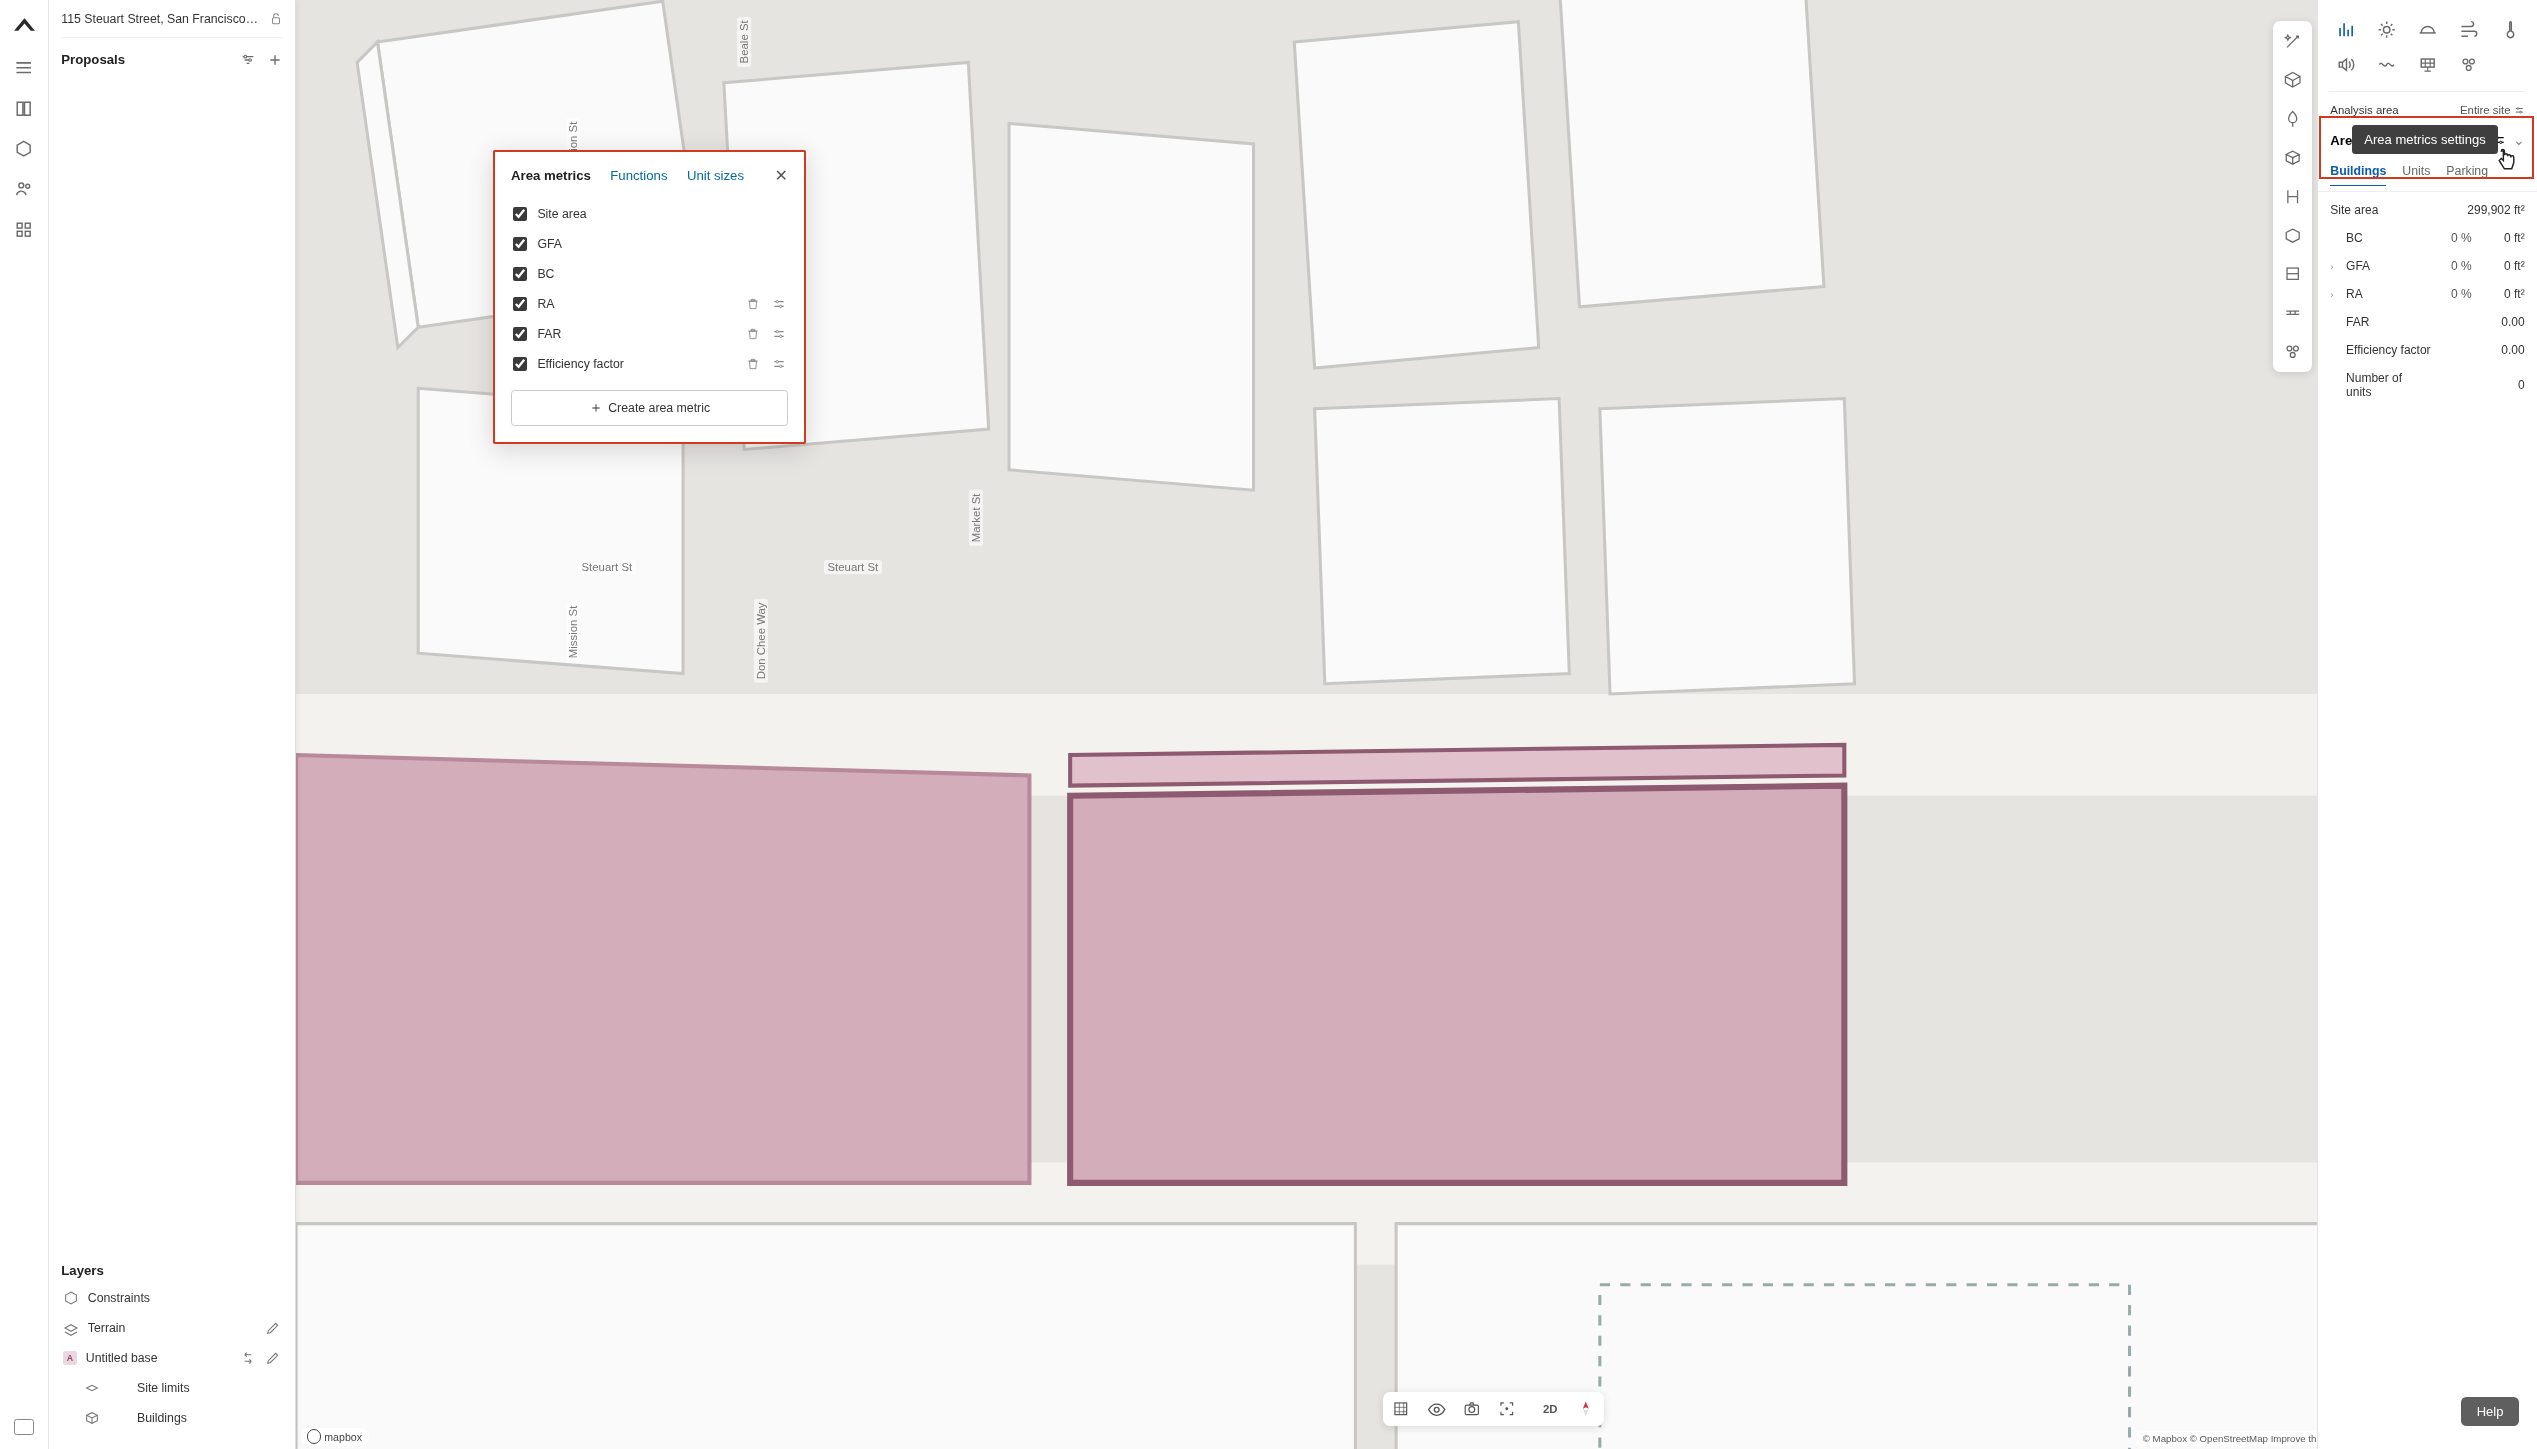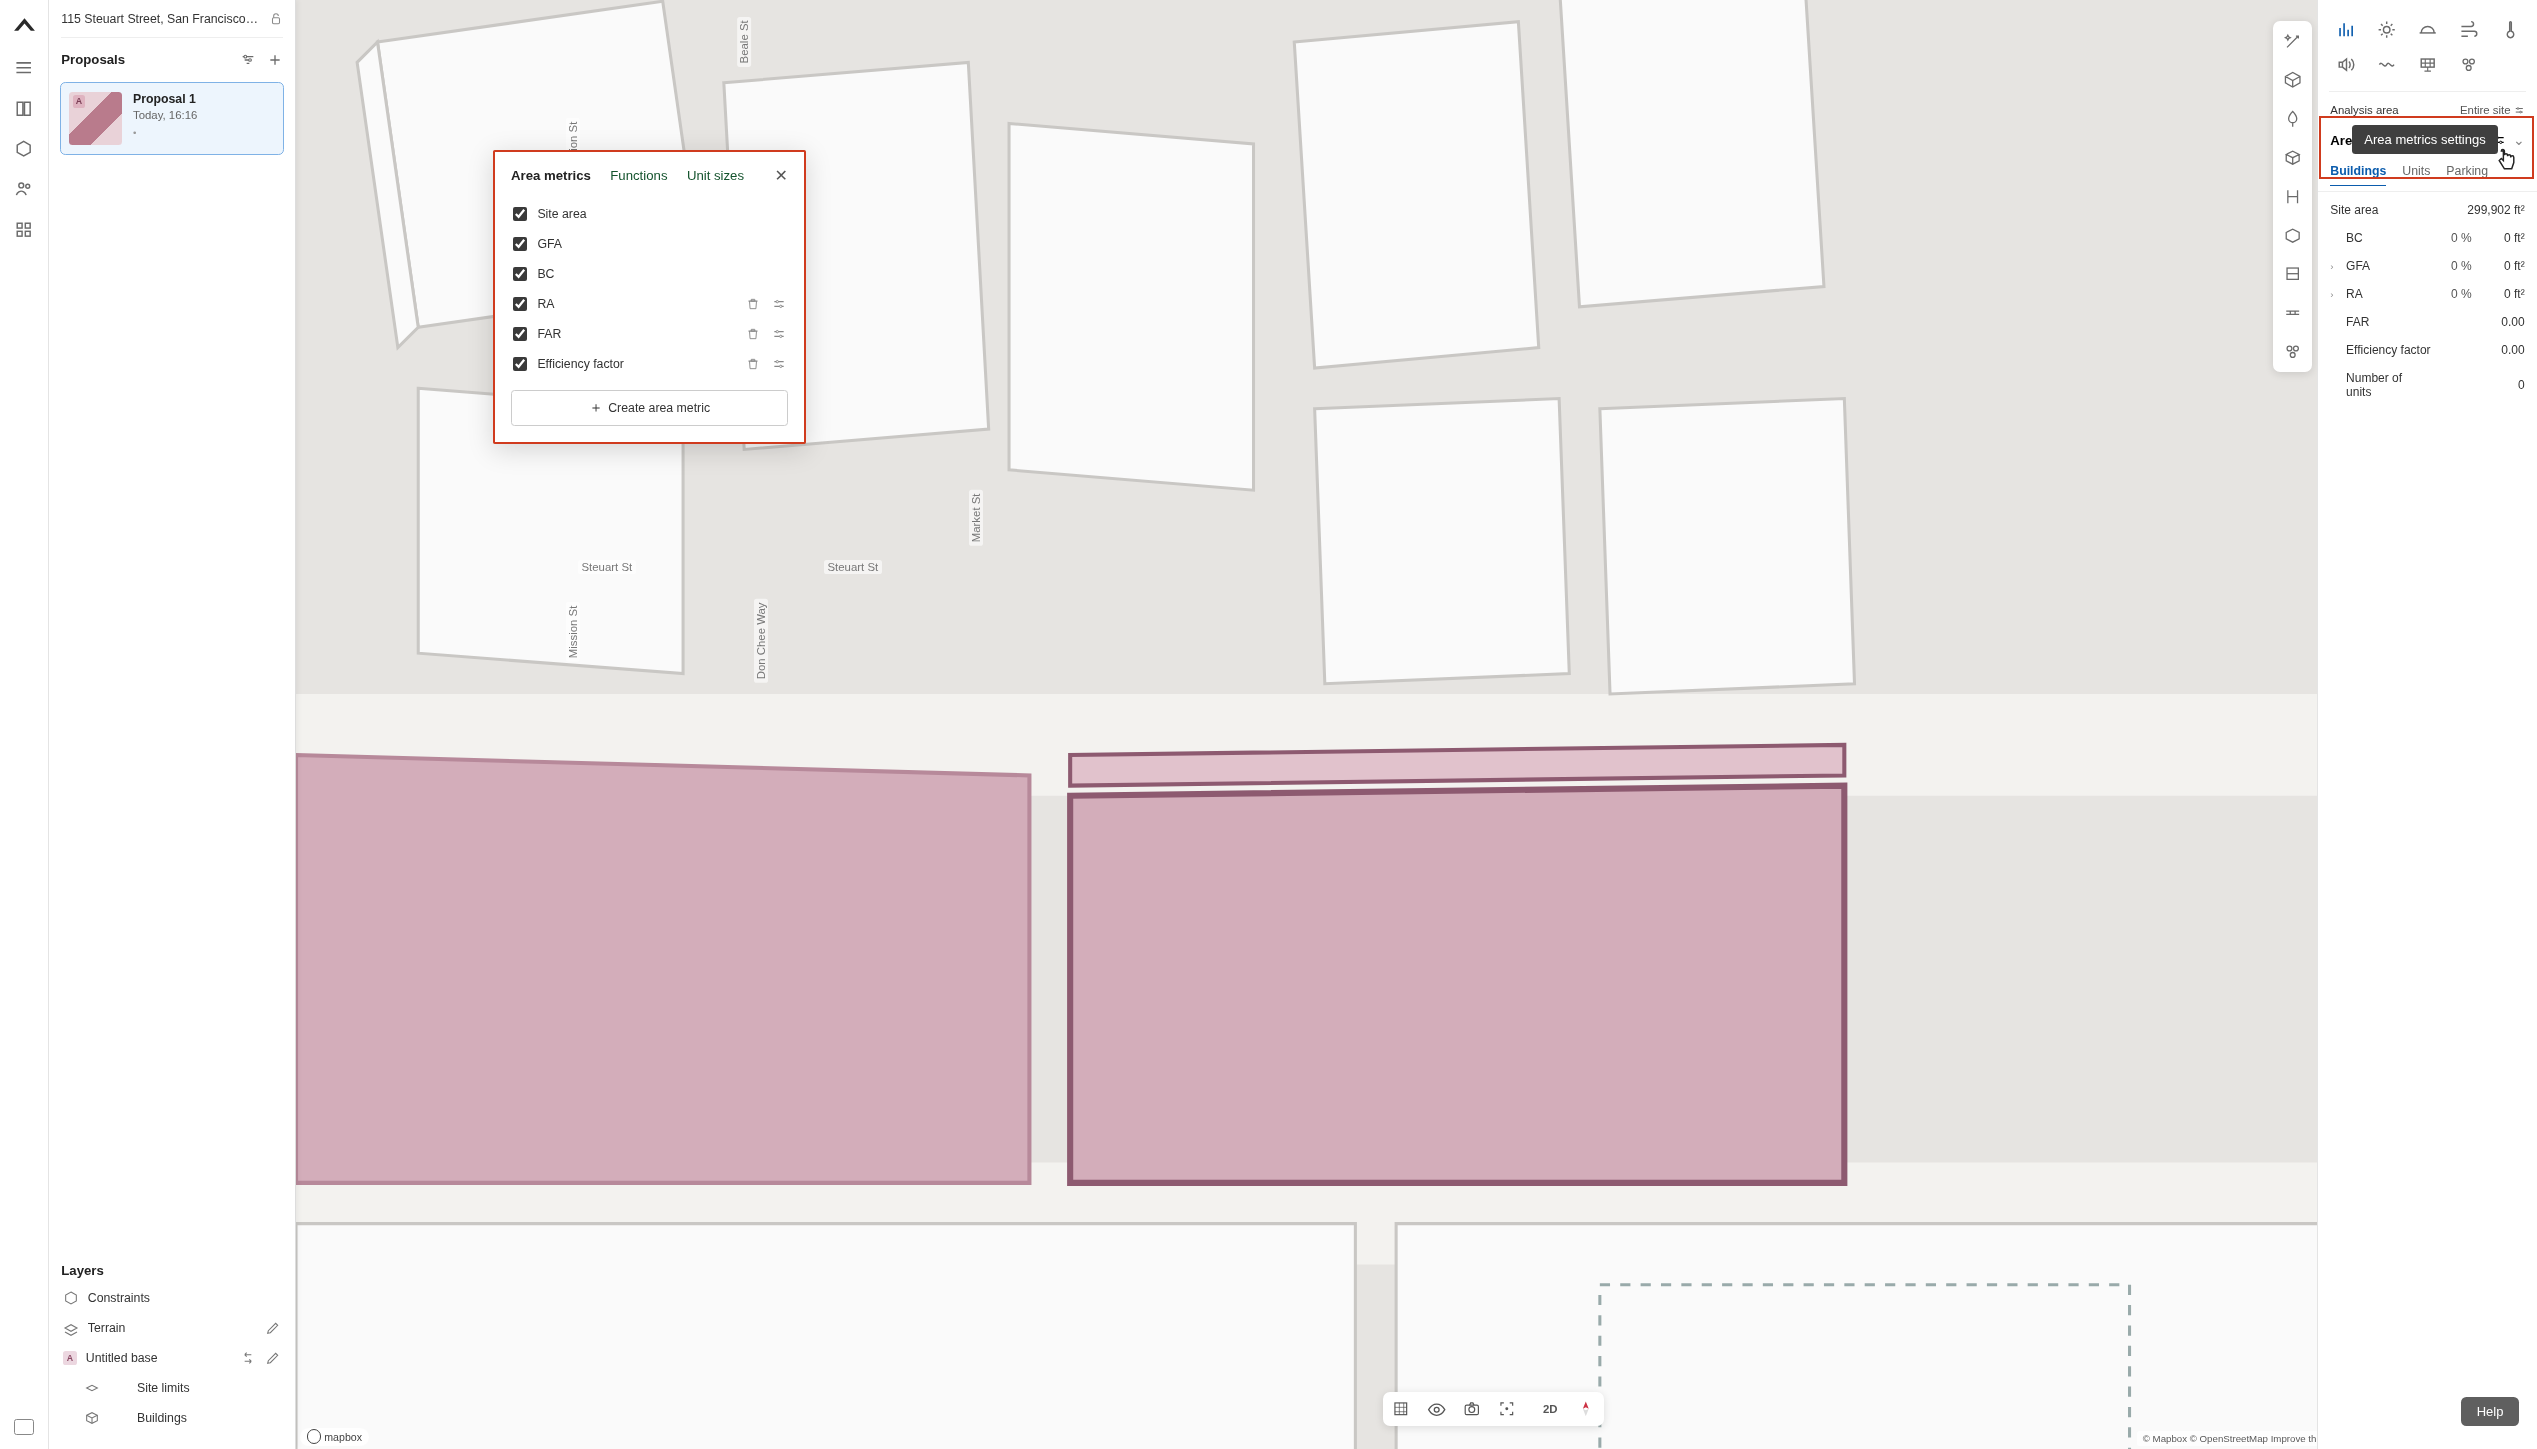--- a/index.html
+++ b/index.html
@@ -85,21 +85,21 @@
 .metric-row .chev.blank { visibility:hidden; }
 .metric-row .name { flex:1; padding-left:3.5px; }
 .metric-row .pct { width:41px; text-align:right; color:#555; }
 .metric-row .val { width:53px; text-align:right; color:#333; }
 .metric-row.top .name { padding-left:0; }
 .metric-row.top { border-top:0.9px solid #eee; margin-top:5.3px; padding-top:10.6px; }
 
 
 .dialog { position:absolute; left:493px; top:150px; width:313px; background:#fff; border:2.6px solid #d03b1e; border-radius:1.8px; box-shadow:0 5.3px 26.4px rgba(0,0,0,.15); z-index:50; padding:14px 16px 16px; }
 .dialog-tabs { display:flex; gap:19.4px; align-items:center; margin-bottom:14px; }
-.dialog-tabs .dt { font-size:13.2px; color:#14532d; cursor:pointer; }
+.dialog-tabs .dt { font-size:13.2px; color:#0369a1; cursor:pointer; }
 .dialog-tabs .dt.active { font-weight:700; color:#222; }
 .dialog-tabs .close { margin-left:auto; color:#555; cursor:pointer; font-size:16px; }
 .chk-row { display:flex; align-items:center; gap:10.6px; padding:8px 1.8px; font-size:12.3px; color:#333; }
 .chk-row input[type=checkbox] { width:14px; height:14px; accent-color:#3a3a3a; cursor:pointer; }
 .chk-row .label { flex:1; }
 .chk-row .row-icons { display:flex; gap:12.3px; color:#888; }
 .chk-row .row-icons svg { width:14px; height:14px; cursor:pointer; }
 .create-btn { margin-top:10.6px; width:100%; border:0.9px solid #ccc; background:#fff; border-radius:3.5px; padding:8px; font-size:12.3px; color:#333; cursor:pointer; display:flex; align-items:center; justify-content:center; gap:5.3px; }
 
 
@@ -151,28 +151,20 @@
     <div class="title">Proposals</div>
     <div class="icons">
       <svg width="16" height="16" viewBox="0 0 24 24">
           <path d="M4 7h16M7 12h10M10 17h4" stroke="currentColor" stroke-width="2"></path>
           <circle cx="8" cy="7" r="2" fill="#fff" stroke="currentColor" stroke-width="1.6"></circle>
           <circle cx="15" cy="12" r="2" fill="#fff" stroke="currentColor" stroke-width="1.6"></circle>
         </svg>
       <svg width="16" height="16" viewBox="0 0 24 24">
           <path d="M12 5v14M5 12h14" stroke="currentColor" stroke-width="2"></path>
         </svg>
-    </div>
-  </div>
-  <div class="proposal-card">
-    <div class="proposal-thumb"></div>
-    <div class="proposal-info">
-      <div class="name">Proposal 1</div>
-      <div class="time">Today, 16:16</div>
-      <div class="dots">•</div>
     </div>
   </div>
 
   <div class="flex-gap"></div>
 
   <div class="layers">
     <div class="section-head">
       <div class="title">Layers</div>
     </div>
     <div class="layer-row">

